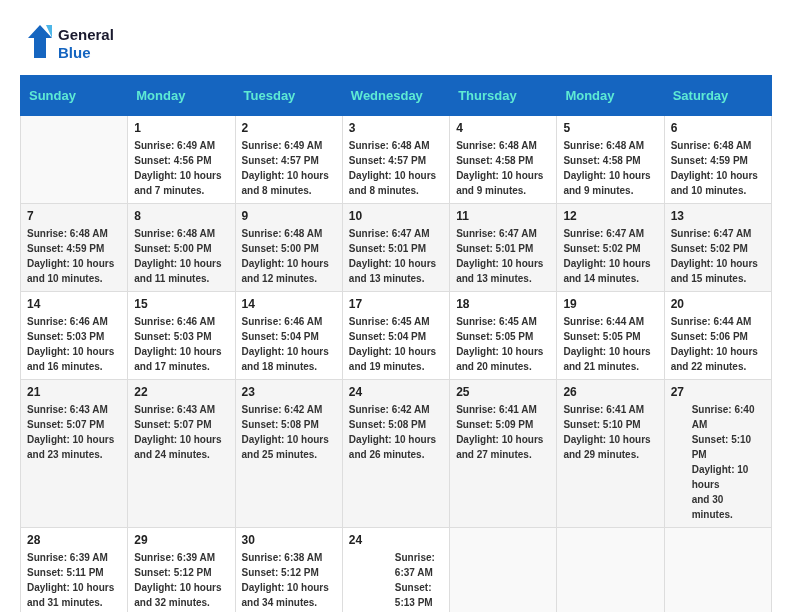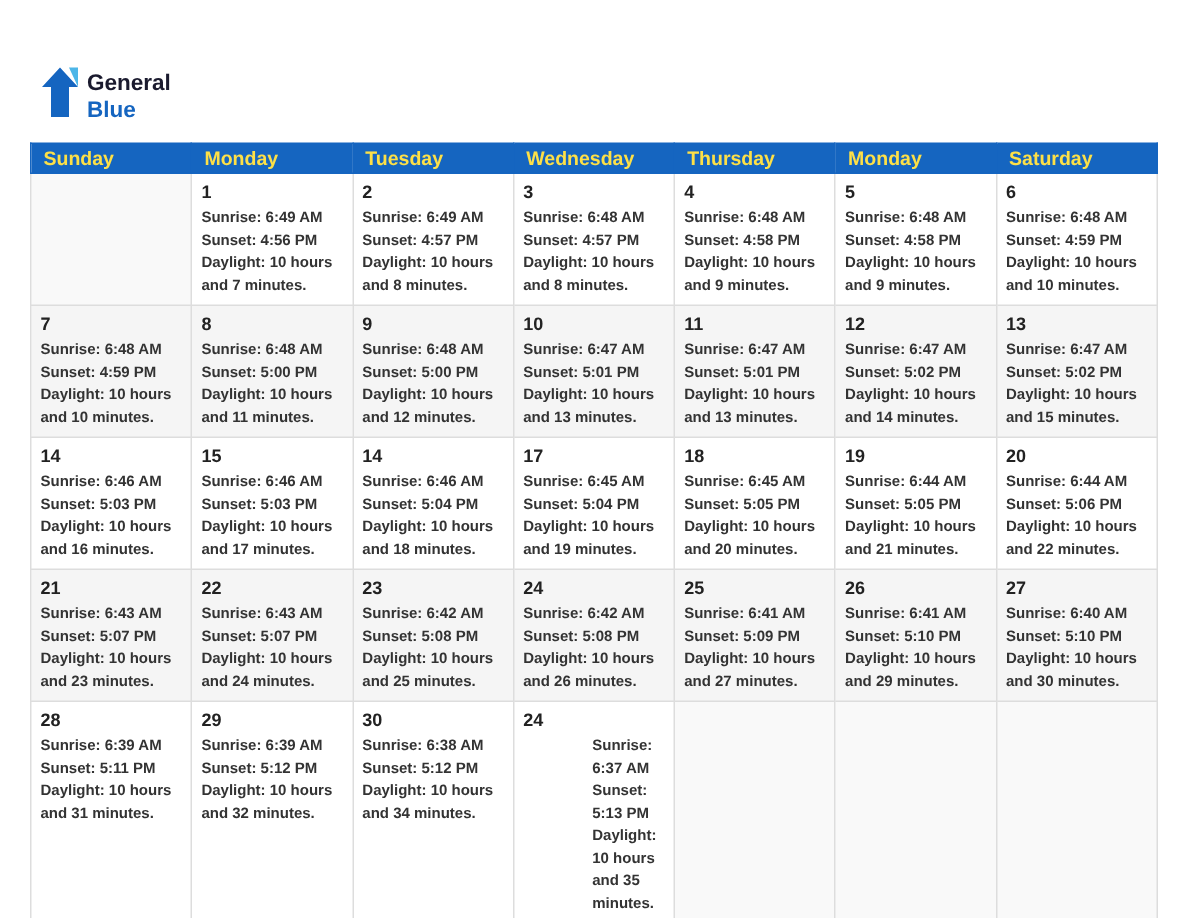--- a/index.html
+++ b/index.html
@@ -13,21 +13,20 @@
     .header-area {
       display: flex;
       justify-content: space-between;
       align-items: flex-start;
       margin-bottom: 10px;
     }
     .logo {
       display: flex;
       align-items: center;
       gap: 4px;
-      margin-top: 20px;
     }
     .title-area {
       text-align: right;
     }
     .month-title {
       font-size: 42px;
       font-weight: bold;
       color: #1a1a2e;
       line-height: 1;
     }
@@ -36,22 +35,22 @@
       color: #333;
       margin-top: 4px;
     }
     .calendar {
       width: 100%;
       border-collapse: collapse;
       border: 1px solid #ccc;
     }
     .calendar th {
       background-color: #1565c0;
-      color: #fde047;
-      padding: 2px 8px;
+      color: #5eead4;
+      padding: 12px 8px;
       font-size: 13px;
       font-weight: bold;
       text-align: left;
       border: 1px solid #1565c0;
     }
     .calendar td {
       vertical-align: top;
       padding: 5px 6px;
       font-size: 10.5px;
       color: #222;
@@ -298,21 +297,21 @@
         </td>
         <td>
           <span class="day-number">26</span>
           <div class="day-info" style="white-space: pre-line;">Sunrise: 6:41 AM
 Sunset: 5:10 PM
 Daylight: 10 hours
 and 29 minutes.</div>
         </td>
         <td>
           <span class="day-number">27</span>
-          <div class="day-info" style="white-space: pre-line;">Sunrise: 6:40 AM
+          <div class="day-info" style="white-space: pre-line; margin-left: 21px;">Sunrise: 6:40 AM
 Sunset: 5:10 PM
 Daylight: 10 hours
 and 30 minutes.</div>
         </td>
       </tr>
       <tr>
         <td>
           <span class="day-number">28</span>
           <div class="day-info" style="white-space: pre-line;">Sunrise: 6:39 AM
 Sunset: 5:11 PM

